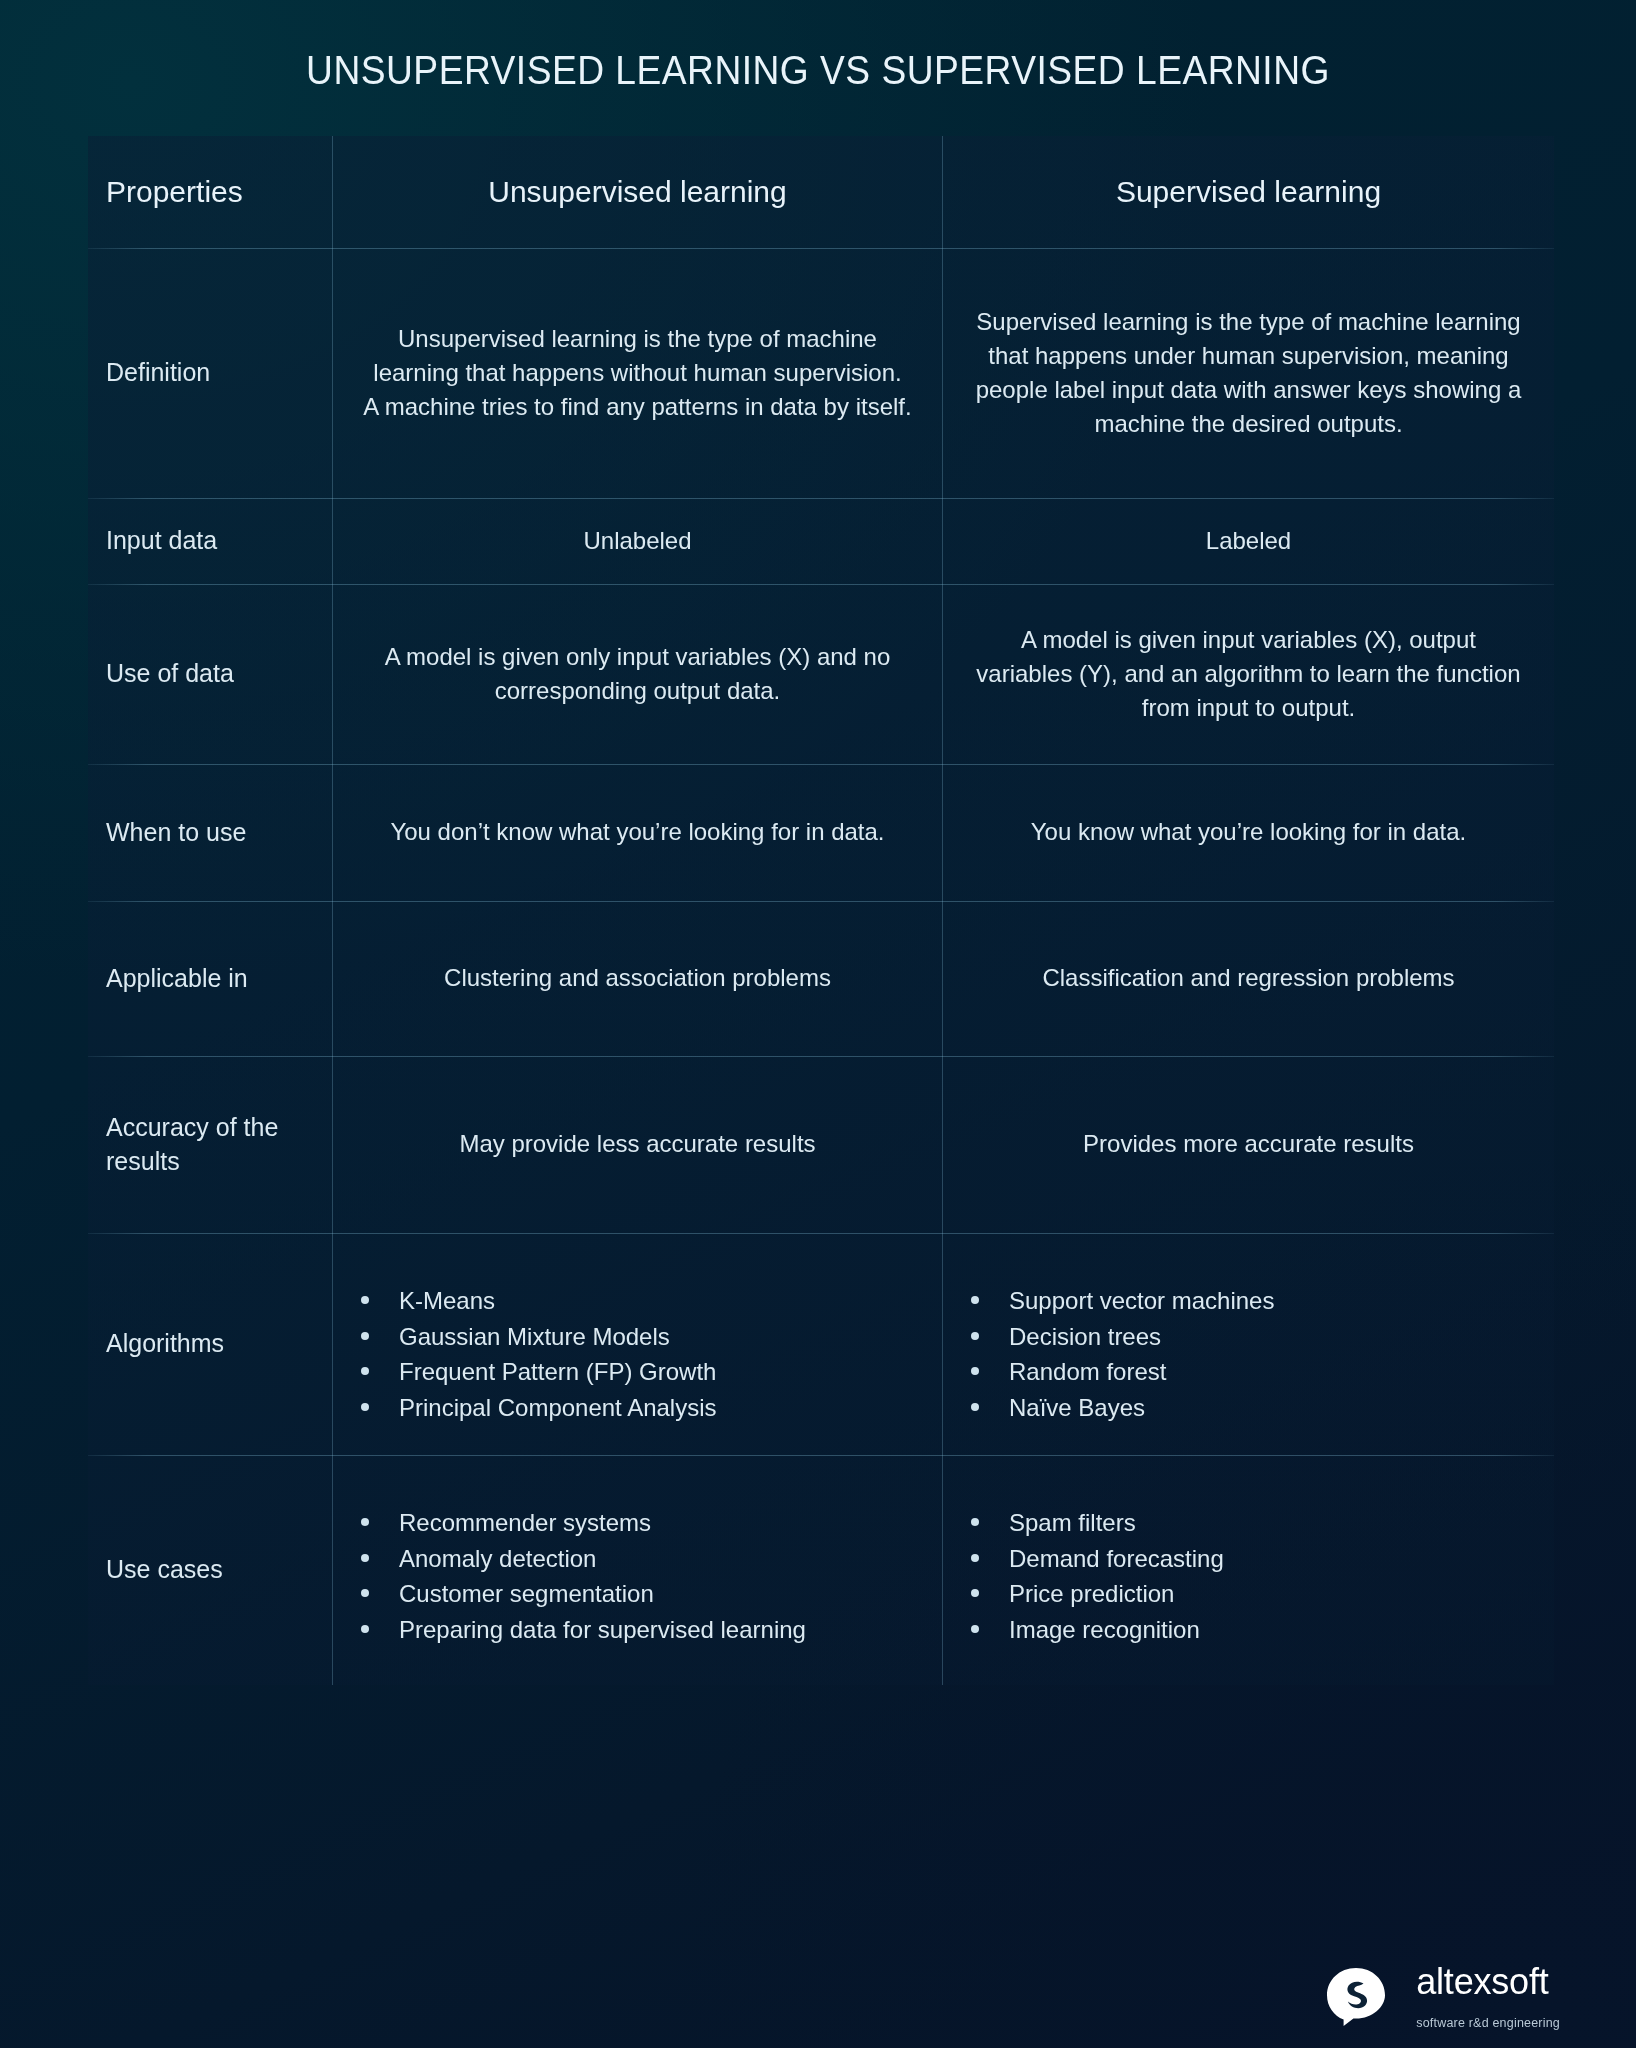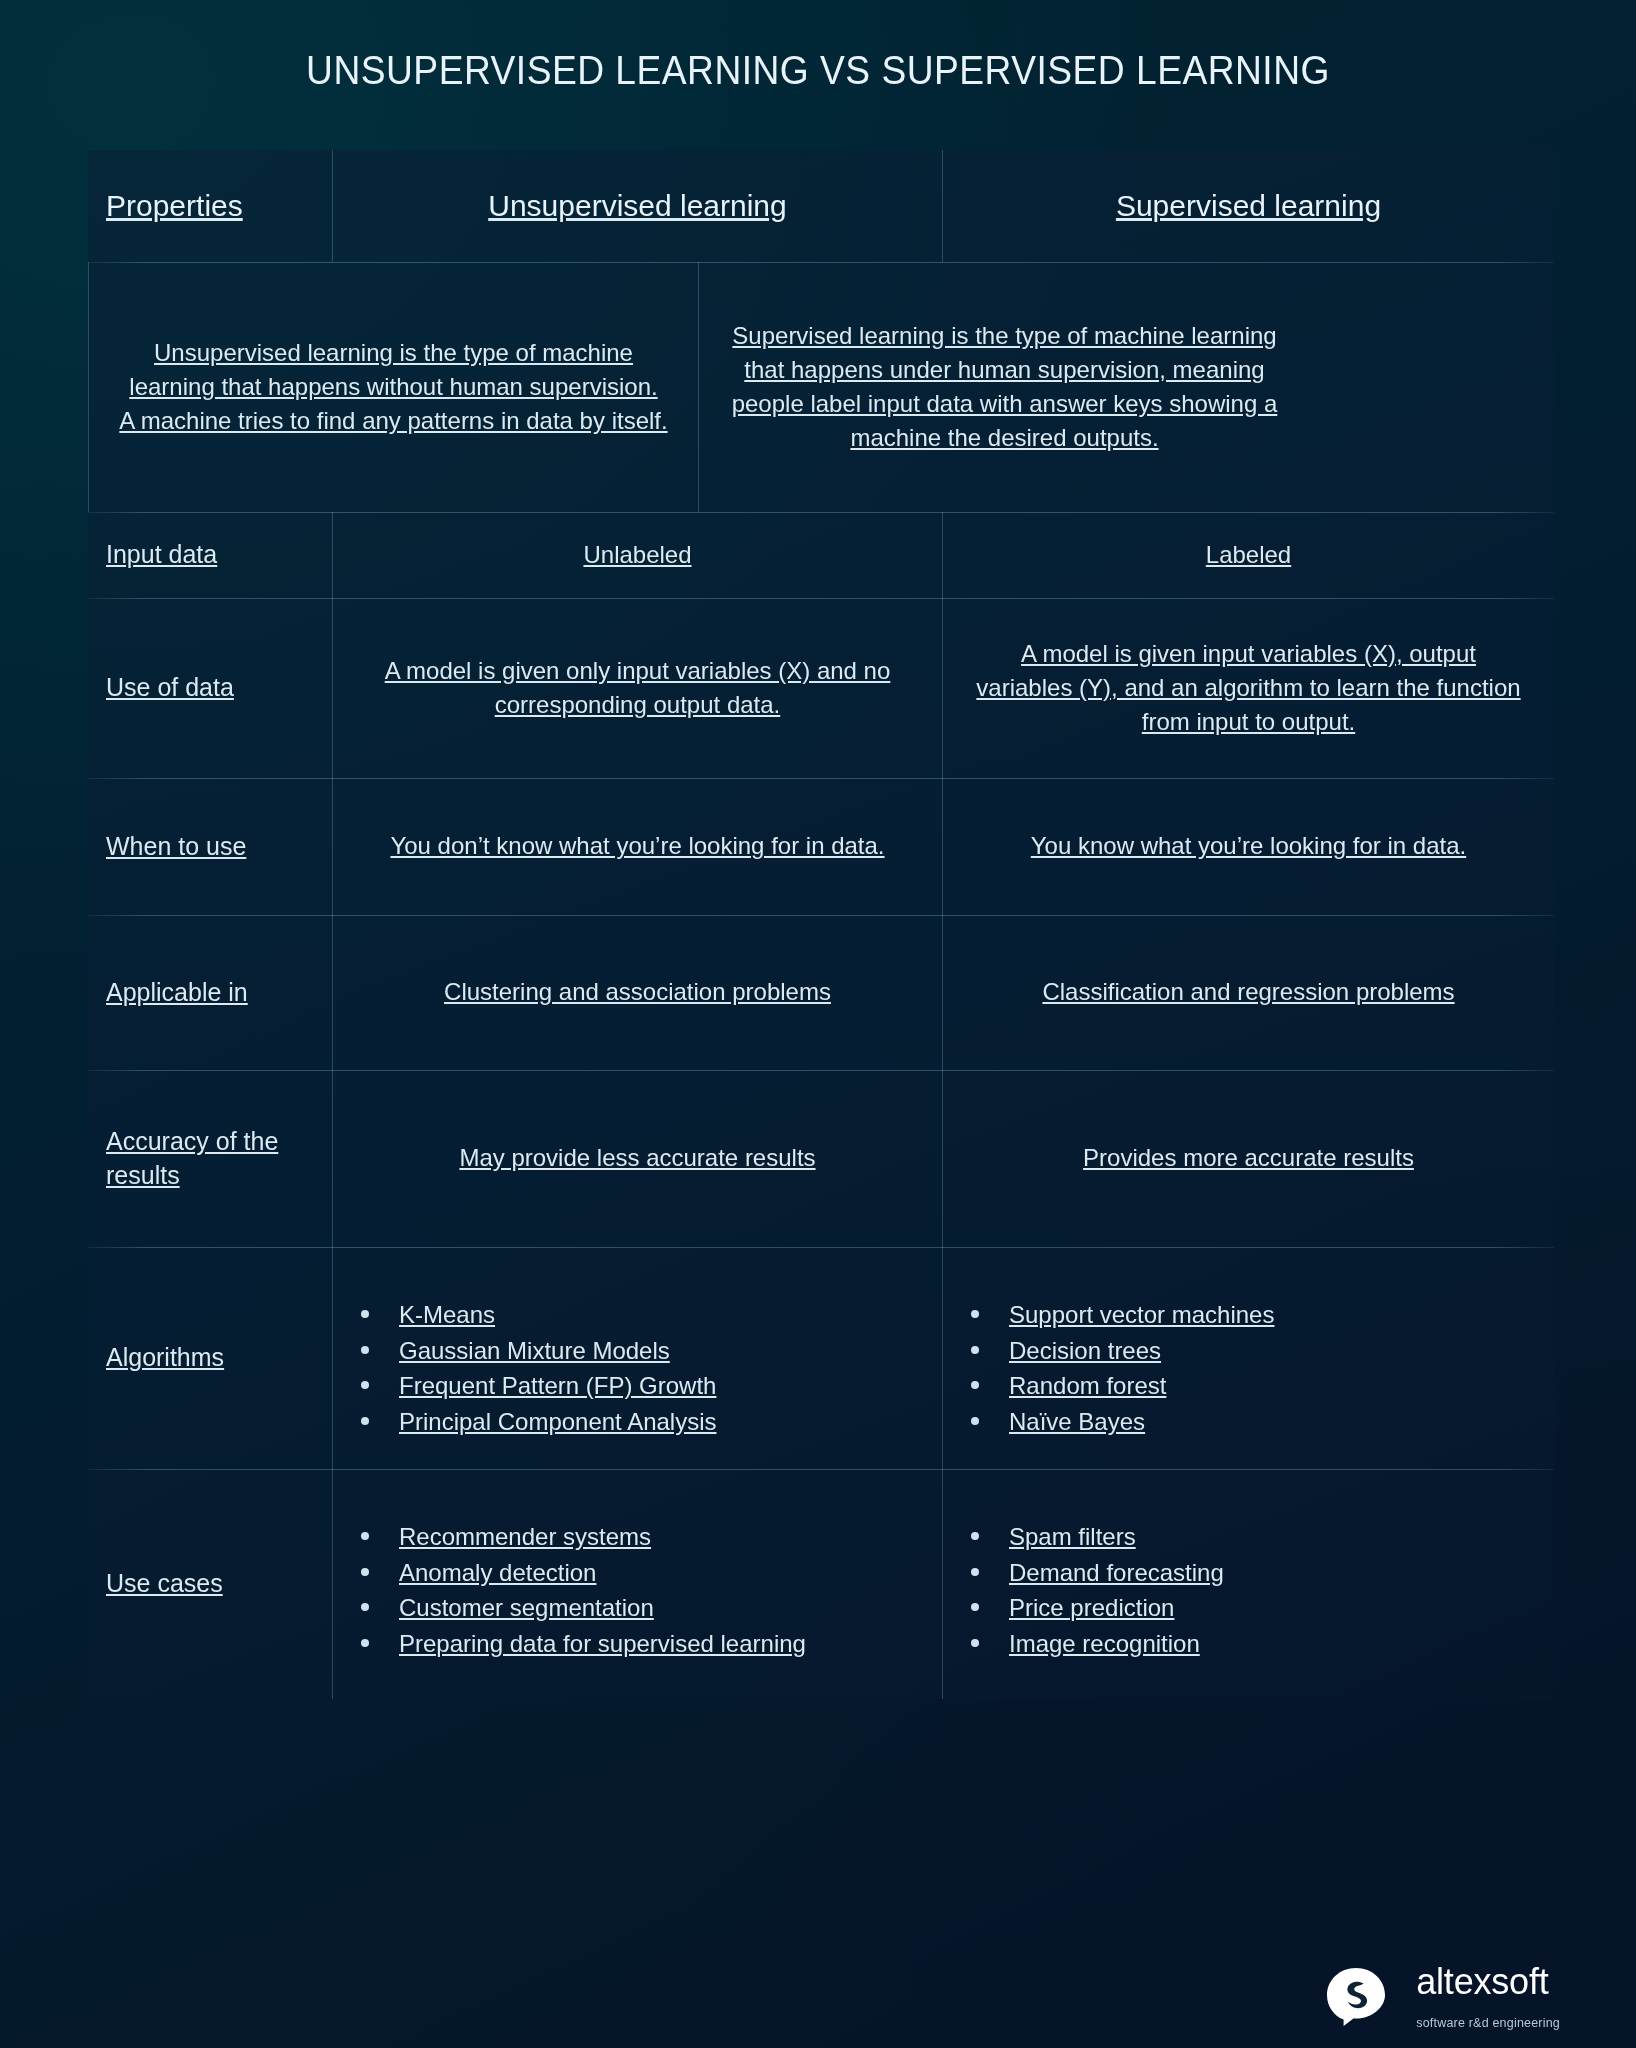--- a/index.html
+++ b/index.html
@@ -28,24 +28,23 @@
     letter-spacing:0.5px;
     font-weight:400;
     color:#e9f4fa;
     font-stretch:condensed;
     transform:scaleX(0.93);
   }
 
   
   .table{
     position:absolute;
-    left:88px;top:150px;
+    left:88px;top:136px;
     width:1466px;
     background:linear-gradient(160deg,rgba(8,32,54,0.62) 0%,rgba(7,29,52,0.55) 55%,rgba(6,24,45,0.5) 100%);
-    text-decoration:underline;
   }
   .row{
     display:flex;
     align-items:stretch;
     position:relative;
   }
   .row + .row::before{
     content:"";
     position:absolute;left:0;right:0;top:0;height:1px;
     background:linear-gradient(90deg,rgba(120,175,200,0.10) 0%,rgba(120,175,200,0.36) 4%,rgba(120,175,200,0.36) 96%,rgba(120,175,200,0.10) 100%);
@@ -147,20 +146,21 @@
 
   <div class="table">
 
     <div class="row head">
       <div class="cell c-prop">Properties</div>
       <div class="cell c-uns">Unsupervised learning</div>
       <div class="cell c-sup">Supervised learning</div>
     </div>
 
     <div class="row" style="height:250px">
+      <div class="cell c-prop">Definition</div>
       <div class="cell c-uns">Unsupervised learning is the type of machine learning that happens without human supervision. A machine tries to find any patterns in data by itself.</div>
       <div class="cell c-sup">Supervised learning is the type of machine learning that happens under human supervision, meaning people label input data with answer keys showing a machine the desired outputs.</div>
     </div>
 
     <div class="row" style="height:86px">
       <div class="cell c-prop">Input data</div>
       <div class="cell c-uns">Unlabeled</div>
       <div class="cell c-sup">Labeled</div>
     </div>
 

